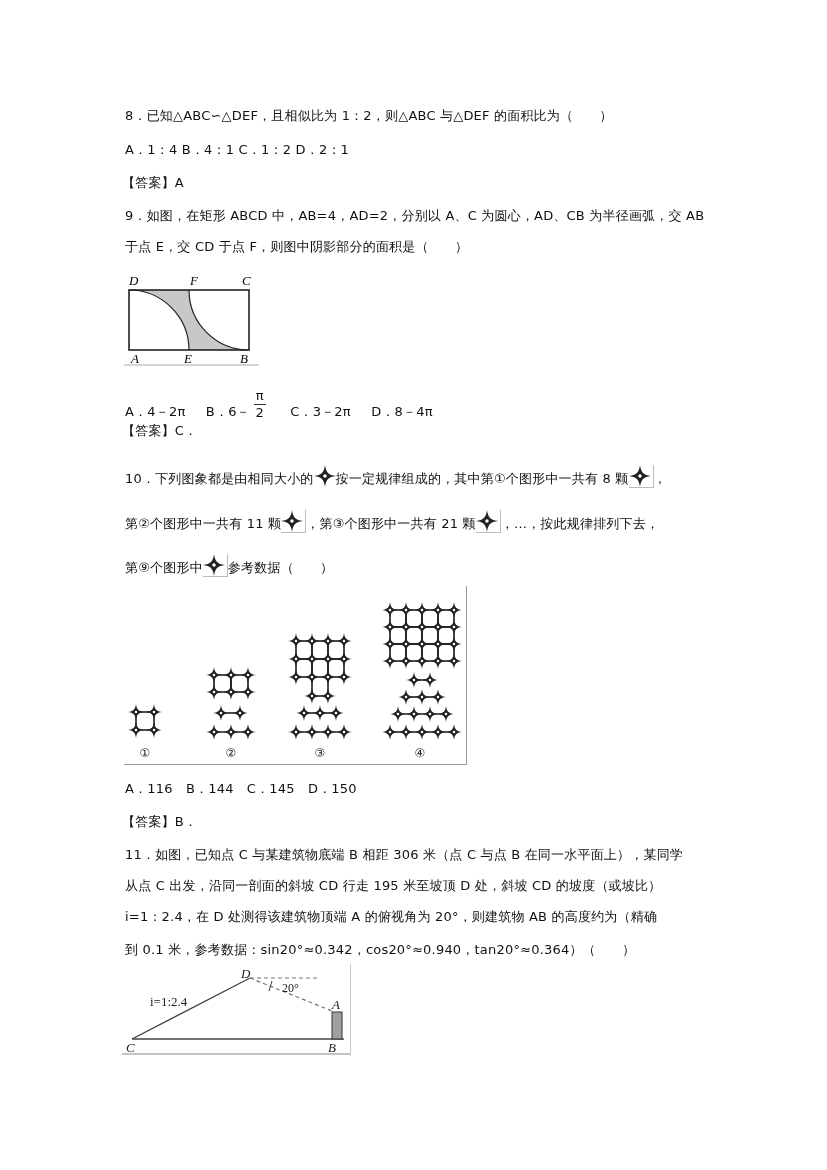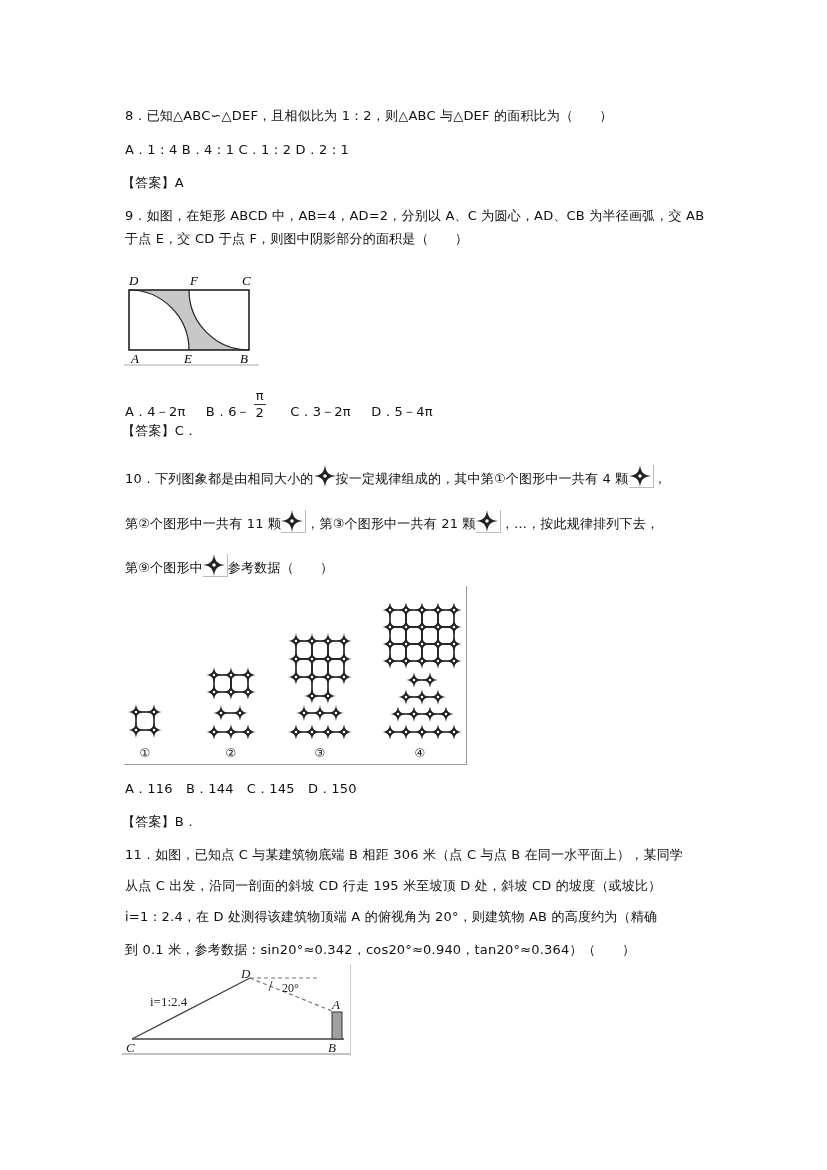--- a/index.html
+++ b/index.html
@@ -34,21 +34,21 @@
       <circle cx="0" cy="0" r="1.6" fill="#fff"></circle>
     </symbol>
   </defs>
 </svg>
 
 <div class="line" style="top:107px">8．已知△ABC∽△DEF，且相似比为 1：2，则△ABC 与△DEF 的面积比为（　　）</div>
 <div class="line" style="top:141px">A．1：4 B．4：1 C．1：2 D．2：1</div>
 <div class="line ans" style="top:174px">【答案】A</div>
 
 <div class="line" style="top:207px">9．如图，在矩形 ABCD 中，AB=4，AD=2，分别以 A、C 为圆心，AD、CB 为半径画弧，交 AB</div>
-<div class="line" style="top:230px">于点 E，交 CD 于点 F，则图中阴影部分的面积是（　　）</div>
+<div class="line" style="top:238px">于点 E，交 CD 于点 F，则图中阴影部分的面积是（　　）</div>
 
 <div class="fig" style="left:124px; top:268px; width:140px; height:100px;">
   <svg width="140" height="100" viewBox="0 0 140 100">
 
     <path d="M5,22 A60,60 0 0 1 65,82 L125,82 A60,60 0 0 1 65,22 Z" fill="#c8c8c8"></path>
     <rect x="5" y="22" width="120" height="60" fill="none" stroke="#222" stroke-width="1.6"></rect>
     <path d="M5,22 A60,60 0 0 1 65,82" fill="none" stroke="#222" stroke-width="1.2"></path>
     <path d="M65,22 A60,60 0 0 0 125,82" fill="none" stroke="#222" stroke-width="1.2"></path>
     <line x1="0" y1="97" x2="135" y2="97" stroke="#aaa" stroke-width="1"></line>
     <text x="5" y="17" font-size="13" font-style="italic" font-family="Liberation Serif, serif">D</text>
@@ -57,28 +57,28 @@
     <text x="7" y="95" font-size="13" font-style="italic" font-family="Liberation Serif, serif">A</text>
     <text x="60" y="95" font-size="13" font-style="italic" font-family="Liberation Serif, serif">E</text>
     <text x="116" y="95" font-size="13" font-style="italic" font-family="Liberation Serif, serif">B</text>
   </svg>
 </div>
 
 <div class="line" style="top:396px">
   <span>A．4－2π</span><span class="opt-gap"></span>
   <span><span>B．6－</span><span class="frac"><span class="num">π</span><span class="den">2</span></span></span><span class="opt-gap"></span>
   <span>C．3－2π</span><span class="opt-gap"></span>
-  <span>D．5－4π</span>
+  <span>D．8－4π</span>
 </div>
 <div class="line ans" style="top:422px">【答案】C．</div>
 
 <div class="line" style="top:465px">
   <span>10．下列图象都是由相同大小的</span><span class="star-inline"><svg width="22" height="22">
         <use href="#star4" x="0" y="0" width="22" height="22"></use>
-      </svg></span><span>按一定规律组成的，其中第①个图形中一共有 4 颗</span><span class="star-inline framed"><svg width="22" height="22">
+      </svg></span><span>按一定规律组成的，其中第①个图形中一共有 8 颗</span><span class="star-inline framed"><svg width="22" height="22">
         <use href="#star4" x="0" y="0" width="22" height="22"></use>
       </svg></span><span>，</span>
 </div>
 <div class="line" style="top:510px">
   <span>第②个图形中一共有 11 颗</span><span class="star-inline framed"><svg width="22" height="22">
         <use href="#star4" x="0" y="0" width="22" height="22"></use>
       </svg></span><span>，第③个图形中一共有 21 颗</span><span class="star-inline framed"><svg width="22" height="22">
         <use href="#star4" x="0" y="0" width="22" height="22"></use>
       </svg></span><span>，…，按此规律排列下去，</span>
 </div>

